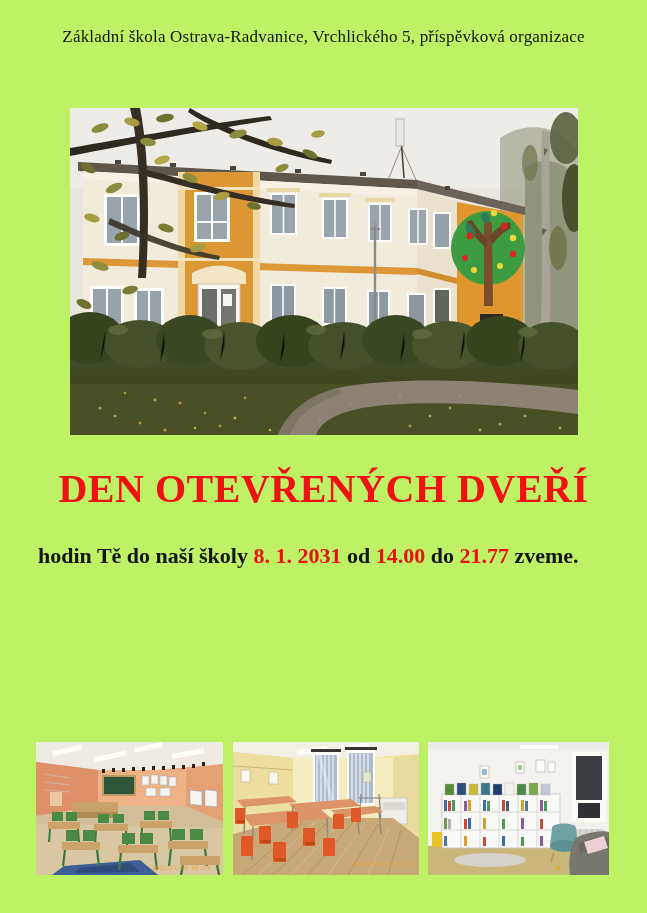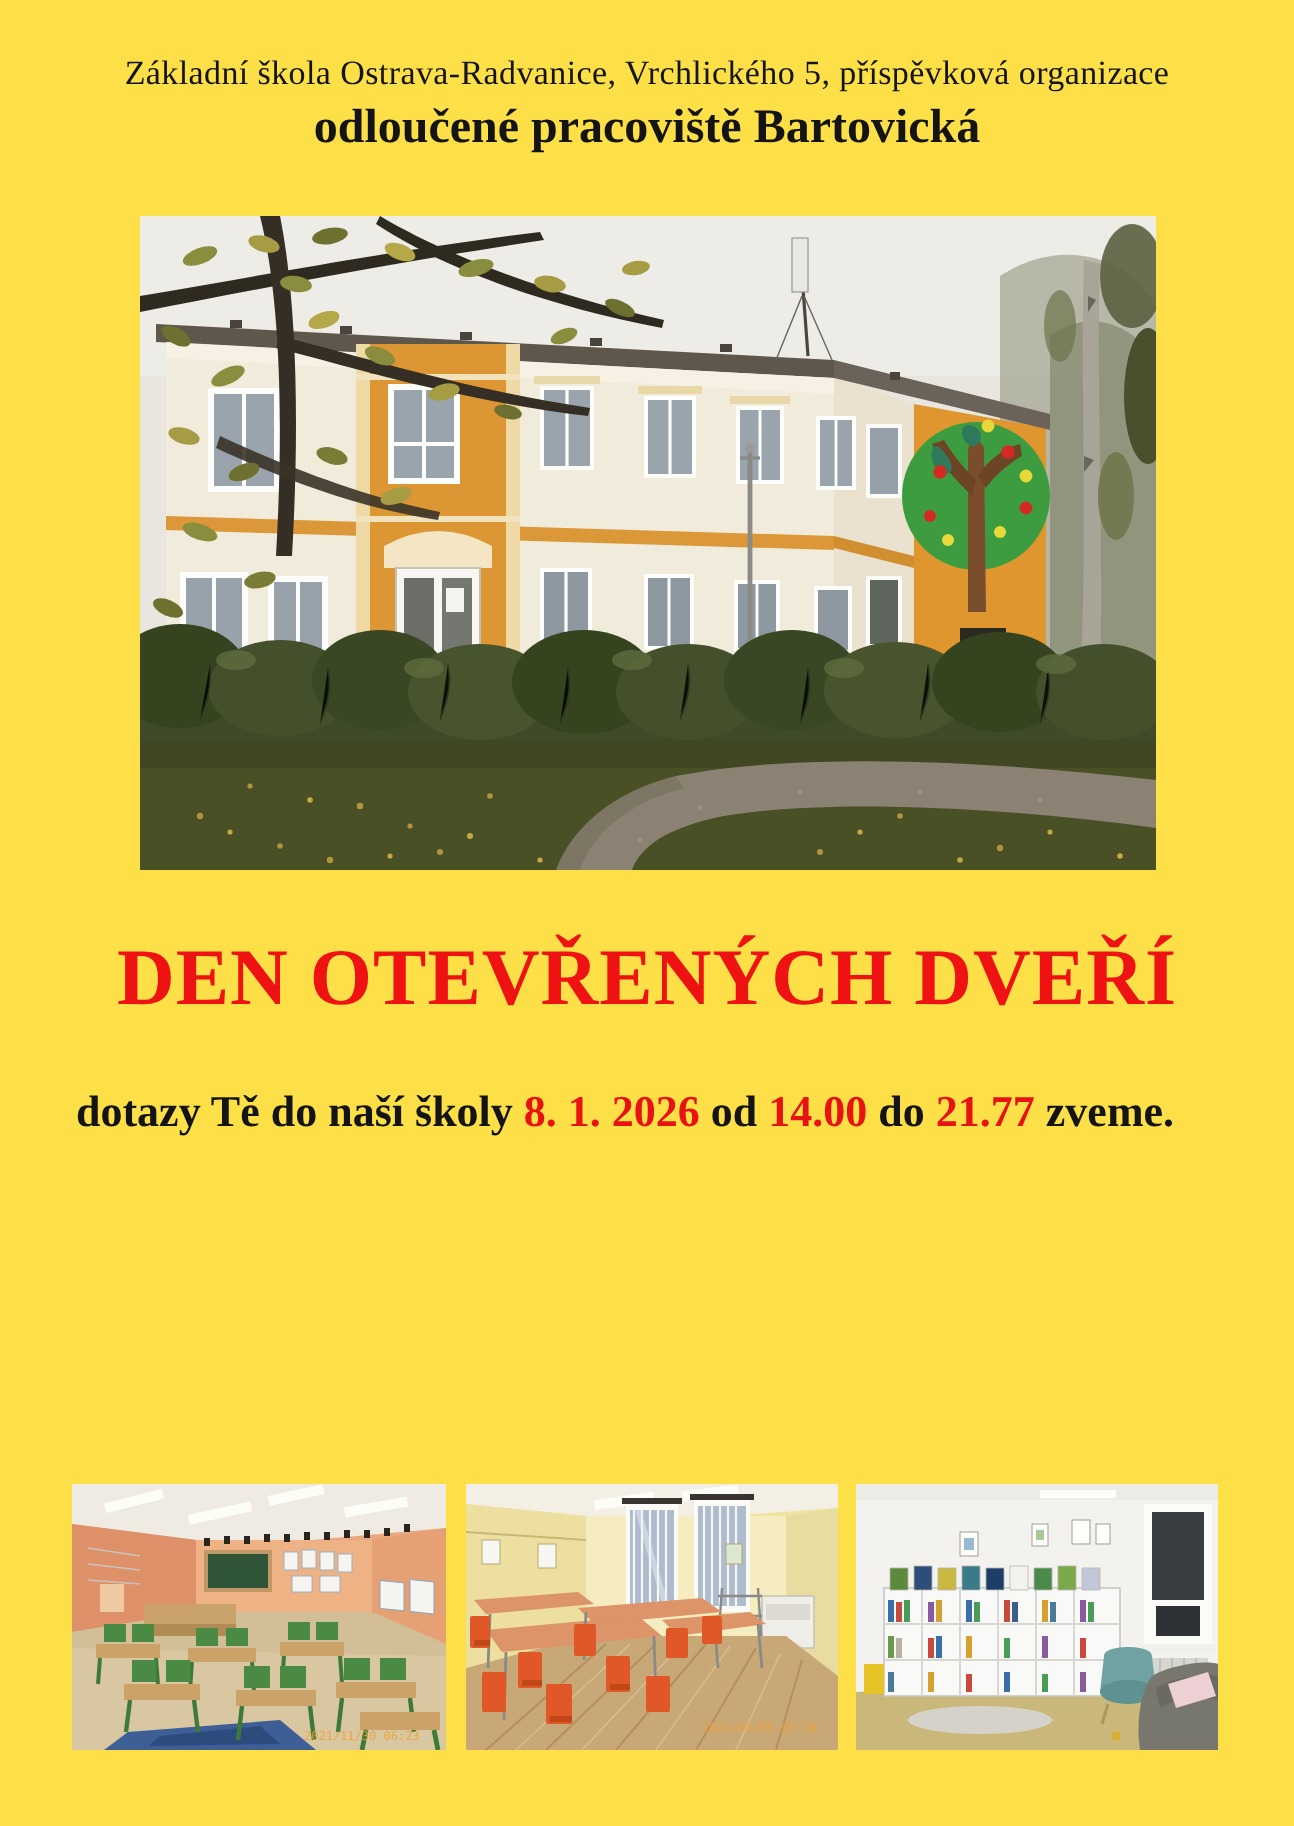--- a/index.html
+++ b/index.html
@@ -1,18 +1,18 @@
 <!DOCTYPE html>
 <html><head>
 <meta charset="utf-8">
 <style>
   html,body{margin:0;padding:0;}
   .page{
     position:relative;width:647px;height:913px;overflow:hidden;
-    background:#fde047;
+    background:#bef264;
     font-family:"Liberation Serif","DejaVu Serif",serif;
     color:#141414;
   }
   .hdr{position:absolute;top:27px;left:0;width:647px;text-align:center;}
   .hdr1{font-size:17px;font-weight:400;letter-spacing:0.2px;}
   .hdr2{font-size:24px;font-weight:700;margin-top:4px;}
   .main-photo{position:absolute;left:70px;top:108px;width:508px;height:327px;}
   .main-photo svg{display:block;width:100%;height:100%;}
   .heading{
     position:absolute;top:465px;left:0;width:647px;margin:0;
@@ -31,21 +31,20 @@
   .g3{width:181px;}
   .ts{font-family:"DejaVu Sans Mono",monospace;font-size:6px;fill:#F0A030;opacity:0.85;}
 </style>
 </head>
 <body>
 
 <div class="page">
 
   <header class="hdr">
     <div class="hdr1">Základní škola Ostrava-Radvanice, Vrchlického 5, příspěvková organizace</div>
-    <div class="hdr2">odloučené pracoviště Bartovická</div>
   </header>
 
   <div class="main-photo">
     <svg viewBox="0 0 508 327" preserveAspectRatio="none">
 
       <rect x="0" y="0" width="508" height="327" fill="#E9E6E0"></rect>
       <rect x="0" y="0" width="508" height="80" fill="#EEECE7"></rect>
 
       <path d="M430,30 C460,10 495,20 508,45 L508,235 L430,235 Z" fill="#8A8E74" opacity="0.55"></path>
       <path d="M455,60 C475,45 500,55 508,75 L508,235 L455,235 Z" fill="#6E7456" opacity="0.5"></path>
@@ -316,21 +315,21 @@
           <circle cx="450" cy="292" r="1.2"></circle>
             <circle cx="250" cy="312" r="1.2"></circle>
         </g>
       </g>
     </svg>
   </div>
 
   <h1 class="heading">DEN OTEVŘENÝCH DVEŘÍ</h1>
 
   <div class="body-text">
-    <p><span>dotazy Tě do naší školy </span><span class="red">8. 1. 2026</span><span> od </span><span class="red">14.00</span><span> do </span><span class="red">21.77</span><span> zveme.</span></p>
+    <p><span>hodin Tě do naší školy </span><span class="red">8. 1. 2031</span><span> od </span><span class="red">14.00</span><span> do </span><span class="red">21.77</span><span> zveme.</span></p>
   </div>
 
   <div class="gallery">
 
     <div class="gphoto g1">
       <svg viewBox="0 0 187 133" preserveAspectRatio="none">
         <rect width="187" height="133" fill="#E9A87D"></rect>
 
         <polygon points="0,0 187,0 187,22 120,28 62,28 0,20" fill="#EFEBE2"></polygon>
         <g fill="#FDFDF8">

